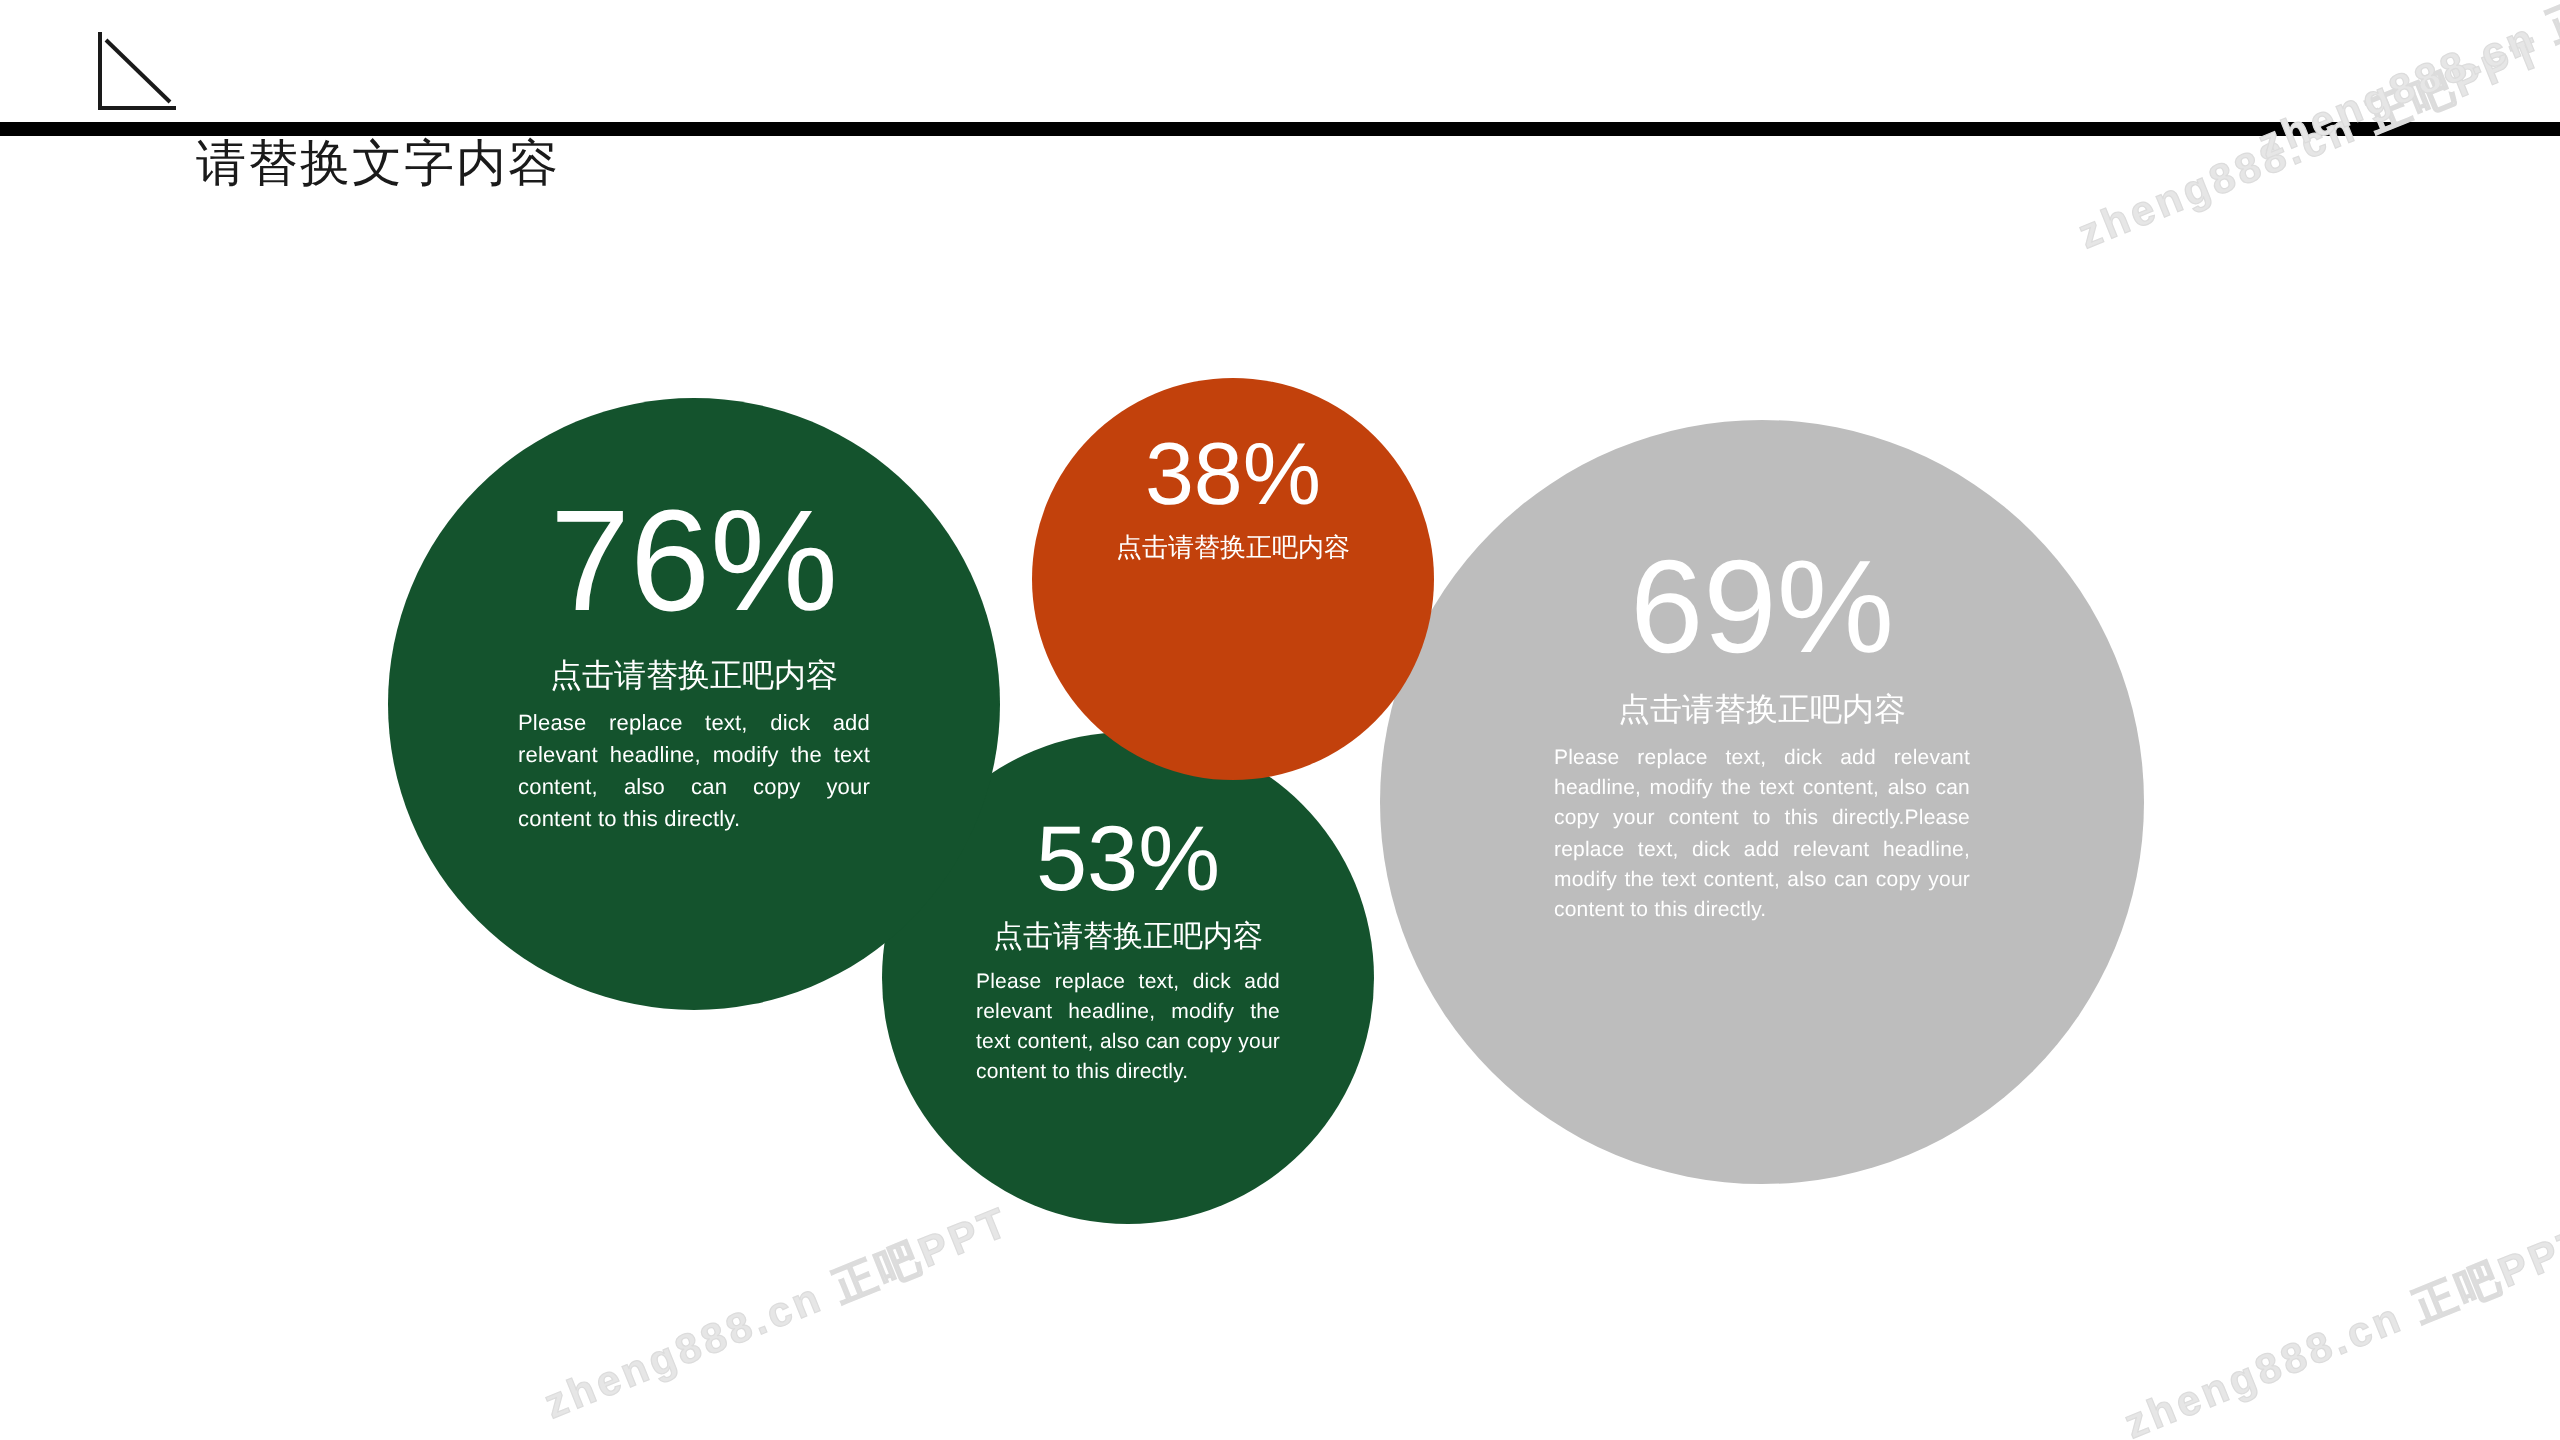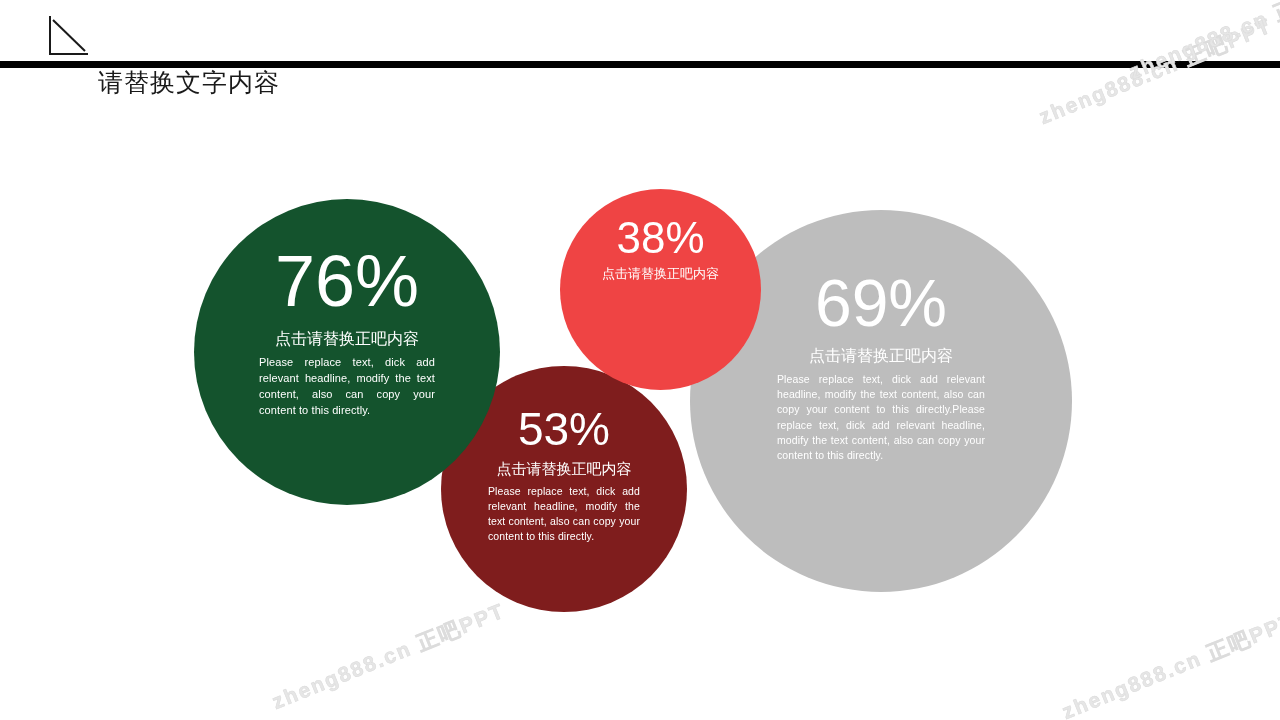--- a/index.html
+++ b/index.html
@@ -115,42 +115,42 @@
   #bubble-76 .pct { font-size: 72px; margin-top: 46px; }
   #bubble-76 .sub { font-size: 16px; margin-top: 12px; }
   #bubble-76 .body {
     font-size: 11px;
     margin: 6px auto 0 auto;
     width: 176px;
   }
 
   
   #bubble-38 {
-    left: 560px;
+    left: 516px;
     top: 121px;
     width: 201px;
     height: 201px;
-    background: #ef4444;
+    background: #c2410c;
     z-index: 4;
   }
   #bubble-38 .pct { font-size: 44px; margin-top: 27px; }
   #bubble-38 .sub { font-size: 13px; margin-top: 6px; }
   #bubble-38 .body {
     font-size: 10.5px;
     margin: 4px auto 0 auto;
     width: 162px;
   }
 
   
   #bubble-53 {
     left: 441px;
     top: 298px;
     width: 246px;
     height: 246px;
-    background: #7f1d1d;
+    background: #14532d;
     z-index: 2;
   }
   #bubble-53 .pct { font-size: 46px; margin-top: 40px; }
   #bubble-53 .sub { font-size: 15px; margin-top: 8px; }
   #bubble-53 .body {
     font-size: 10.5px;
     margin: 5px auto 0 auto;
     width: 152px;
   }
 

